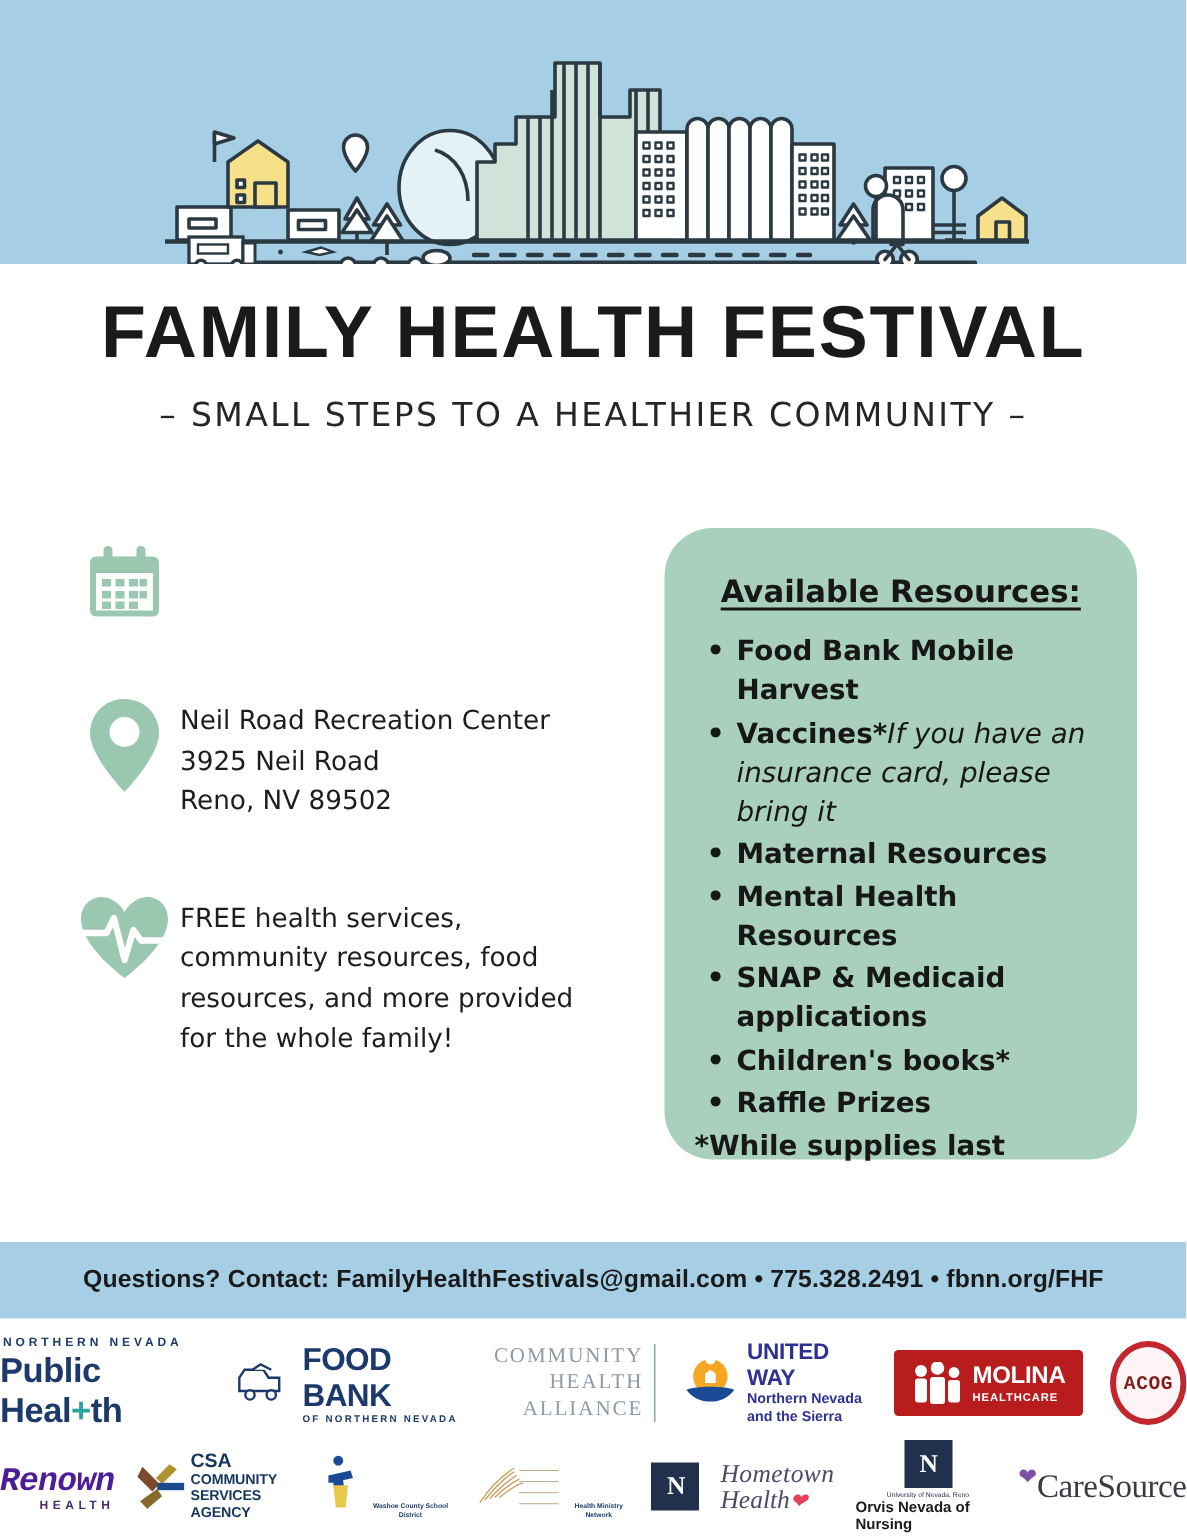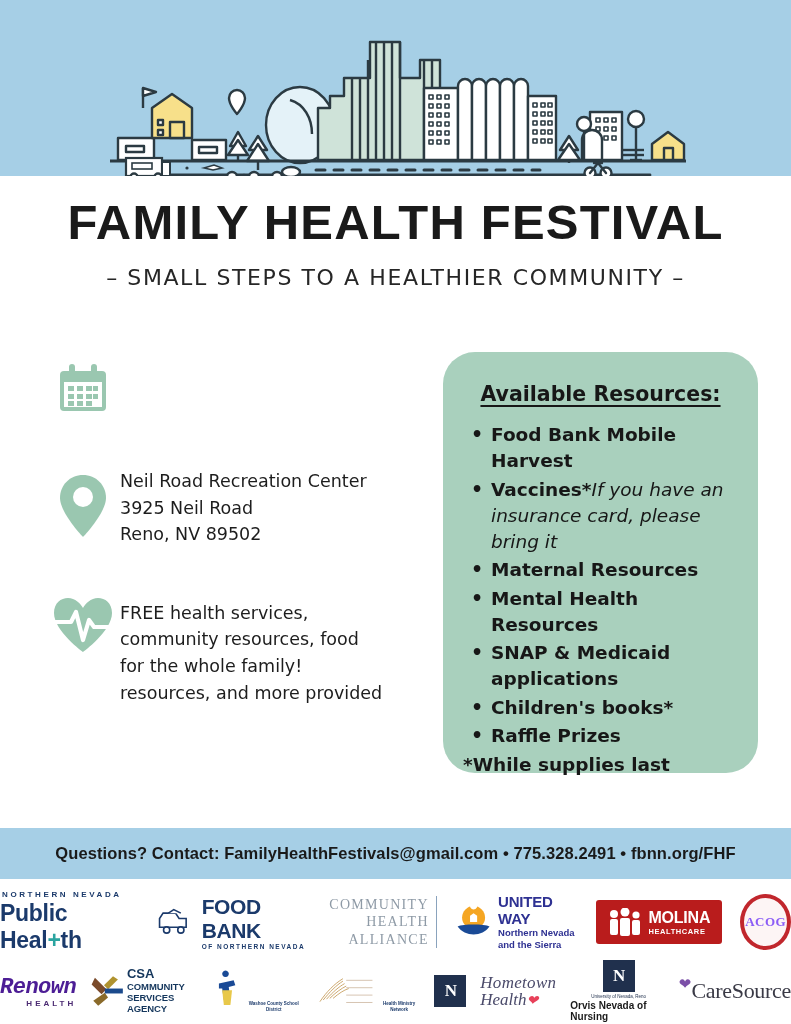--- a/index.html
+++ b/index.html
@@ -36,21 +36,21 @@
   .info-col { position: absolute; left: 46px; top: 360px; width: 390px; }
   .info-row { display: flex; align-items: flex-start; margin-bottom: 28px; }
   .info-icon { width: 74px; flex: 0 0 74px; display: flex; justify-content: center; padding-top: 2px; }
   .info-icon svg { display: block; }
   .info-text {
     font-family: "DejaVu Sans", sans-serif;
     font-size: 17.5px; font-weight: 500; color: #1d1d1d; line-height: 1.52;
     padding-top: 6px;
   }
   .info-row.r1 { margin-bottom: 44px; }
-  .info-row.r2 { margin-bottom: 46px; align-items: center; }
+  .info-row.r2 { margin-bottom: 46px; }
 
   
   .res-box {
     position: absolute; left: 443px; top: 352px; width: 315px; height: 421px;
     background: #a9d0bd; border-radius: 32px;
     padding: 30px 18px 14px 18px;
   }
   .res-title {
     text-align: center; font-family: "DejaVu Sans", sans-serif;
     font-size: 20.5px; font-weight: 700; color: #171717;
@@ -145,22 +145,22 @@
   }
   .l-molina .m2 {
     font-family: "Liberation Sans", sans-serif; font-size: 7.5px; font-weight: 700;
     color: #ffffff; letter-spacing: 0.6px;
   }
 
   
   .l-acog { width: 56px; height: 56px; border-radius: 50%; border: 4px solid #c1272d;
             background: #fdf5f5; align-items: center; justify-content: center; }
   .l-acog span {
-    font-family: Liberation Serif, serif; font-size: 13px; font-weight: 700;
-    color: #8b5cf6; letter-spacing: 0.4px;
+    font-family: Liberation Mono, monospace; font-size: 13px; font-weight: 700;
+    color: #7f1d1d; letter-spacing: 0.4px;
   }
 
   
   .l-renown { flex-direction: column; align-items: flex-end; }
   .l-renown .r1 {
     font-family: Liberation Mono, monospace; font-style: italic; font-size: 22px;
     font-weight: 700; color: #4c1d95; letter-spacing: -0.5px;
   }
   .l-renown .r2 {
     font-family: "Liberation Sans", sans-serif; font-size: 8px; font-weight: 700;
@@ -435,22 +435,22 @@
     <div class="info-row r3">
       <div class="info-icon">
         <svg width="62" height="58" viewBox="0 0 62 58" xmlns="http://www.w3.org/2000/svg">
           <path d="M31 56 C31 56 2 35 2 17 C2 7 9 2 16 2 C23 2 29 8 31 12 C33 8 39 2 46 2 C53 2 60 7 60 17 C60 35 31 56 31 56 Z" fill="#9ac7b0"></path>
           <path d="M3 26 L19 26 L24 16 L31 44 L37 24 L42 31 L59 31" fill="none" stroke="#ffffff" stroke-width="4.2" stroke-linejoin="round" stroke-linecap="round"></path>
         </svg>
       </div>
       <div class="info-text">
         <div>FREE health services,</div>
         <div>community resources, food</div>
+        <div>resources, and more provided</div>
         <div>for the whole family!</div>
-        <div>resources, and more provided</div>
       </div>
     </div>
 
   </div>
 
   <div class="res-box">
     <div class="res-title">Available Resources:</div>
     <ul class="res-list">
       <li><span>Food Bank Mobile Harvest</span></li>
       <li><span>Vaccines*</span><span class="res-note">If you have an insurance card, please bring it</span></li>

